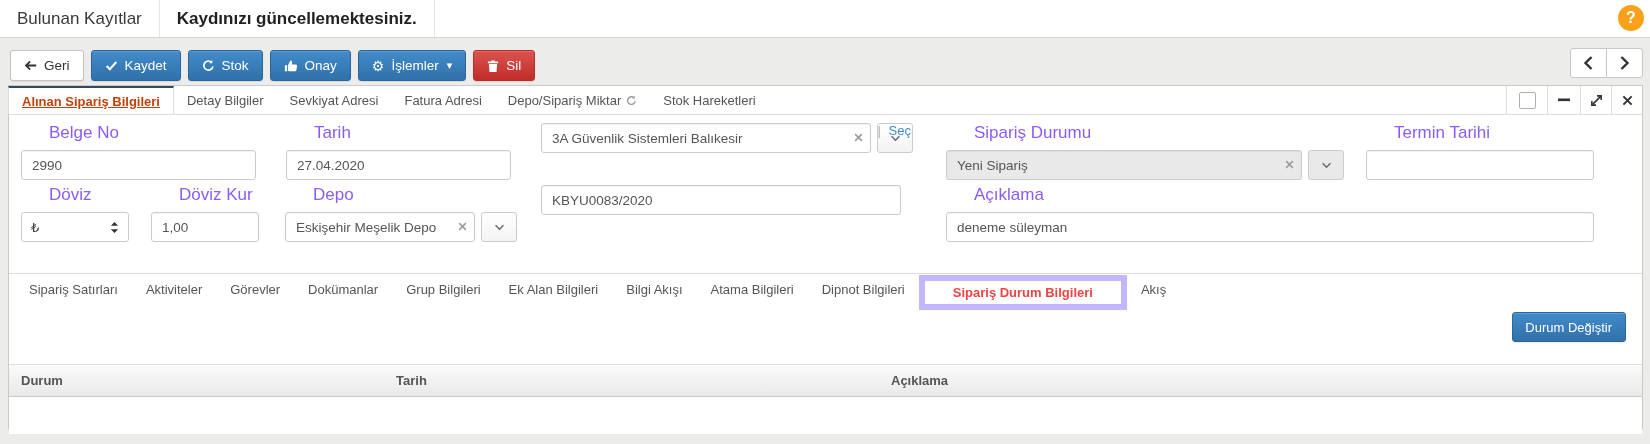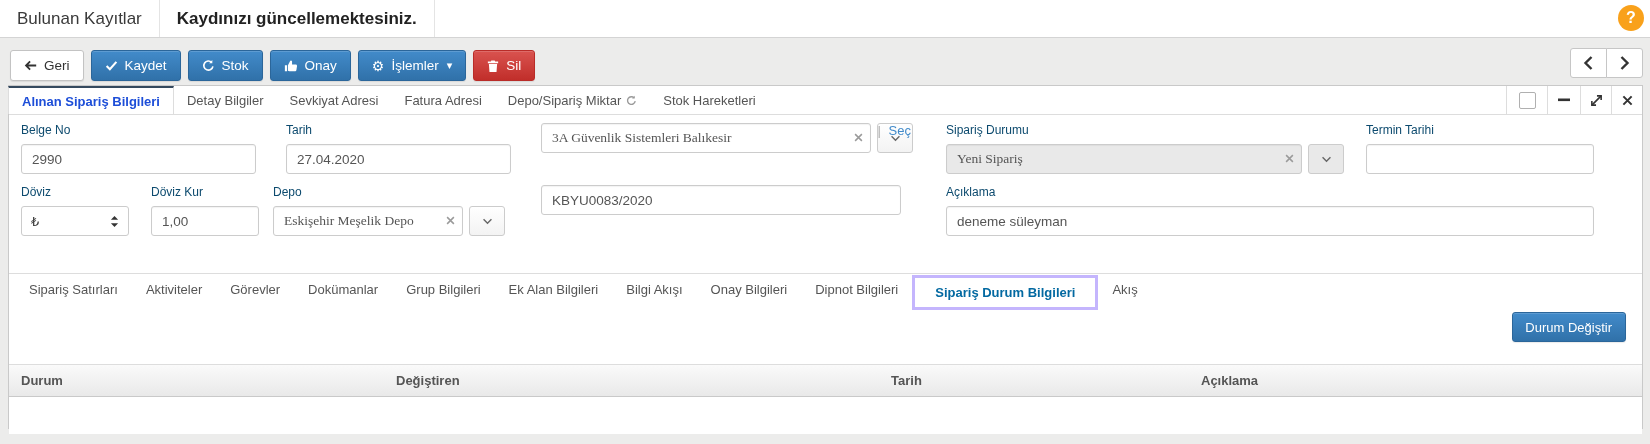--- a/index.html
+++ b/index.html
@@ -36,58 +36,58 @@
     align-items:center;justify-content:center;cursor:pointer;box-sizing:border-box;}
   .nav-btn:first-child{border-radius:3px 0 0 3px;}
   .nav-btn:last-child{border-radius:0 3px 3px 0;margin-left:-1px;}
 
   
   .panel{position:absolute;top:85px;left:8px;width:1635px;height:344px;background:#fff;
     border:1px solid #c9c9c9;box-sizing:border-box;}
   .panel-tabs{height:28px;border-bottom:1px solid #ddd;display:flex;align-items:stretch;}
   .ptab{display:flex;align-items:center;gap:5px;padding:0 13px;font-size:13px;color:#555;
     cursor:pointer;}
-  .ptab.active{font-weight:bold;color:#1d4ed8;border-top:2px solid #34495e;
-    border-right:1px solid #ddd;border-left:1px solid #ddd;margin-left:-1px;background:#fff;}
+  .ptab.active{font-weight:bold;color:#c2410c;border-top:2px solid #34495e;
+    border-right:1px solid #ddd;border-left:1px solid #ddd;margin-left:-1px;background:#fff;text-decoration:underline;}
   .win-controls{margin-left:auto;display:flex;align-items:stretch;}
   .wcell{display:flex;align-items:center;justify-content:center;border-left:1px solid #ddd;
     cursor:pointer;}
   .wcell.c1{width:40px;}.wcell.c2{width:32px;}.wcell.c3{width:30px;}.wcell.c4{width:30px;}
   .square{width:15px;height:15px;border:1px solid #b0b0b0;border-radius:2px;background:#fff;}
 
   
   .form-area{position:relative;height:158px;}
   .fgroup{position:absolute;}
-  .flabel{font-size:12px;color:#0c4a6e;margin-bottom:7px;}
+  .flabel{font-size:17px;color:#8b5cf6;margin-bottom:7px;margin-left:28px;}
   .tinput{width:100%;height:30px;border:1px solid #ccc;border-radius:3px;box-sizing:border-box;
     padding:0 10px;font-size:13.5px;color:#555;font-family:inherit;background:#fff;
     box-shadow:inset 0 1px 1px rgba(0,0,0,.05);}
   .combo{display:flex;align-items:center;}
   .combo-input{position:relative;flex:1;}
-  .combo-input .tinput{padding-right:28px;font-family:Liberation Serif, serif;}
+  .combo-input .tinput{padding-right:28px;}
   .clear-x{position:absolute;right:8px;top:10px;cursor:pointer;}
   .chev-btn{width:36px;height:30px;margin-left:6px;border:1px solid #ccc;border-radius:3px;
     background:linear-gradient(to bottom,#fff,#f3f3f3);display:flex;align-items:center;
     justify-content:center;cursor:pointer;box-sizing:border-box;flex:none;}
   .disabled .tinput{background:#e9e9e9;}
   .disabled .chev-btn{background:#e9e9e9;}
   .links{position:absolute;top:0;right:2px;font-size:13px;}
   .links a{color:#428bca;text-decoration:none;cursor:pointer;}
   .links .sep{color:#aaa;margin:0 4px;}
   .doviz-box{height:30px;border:1px solid #ccc;border-radius:3px;display:flex;align-items:center;
     justify-content:space-between;padding:0 9px;box-sizing:border-box;cursor:pointer;
     font-size:13px;color:#444;background:#fff;}
 
   
   .subtabs{height:30px;border-top:1px solid #ddd;display:flex;
     padding-left:6px;position:relative;}
   .stab{padding:0 14px;font-size:13px;color:#555;cursor:pointer;display:flex;
     align-items:center;height:100%;}
-  .stab.highlighted{font-weight:bold;color:#0369a1;border:3px solid #c4b5fd;height:35px;
-    margin-top:1px;z-index:2;background:#fff;box-sizing:border-box;padding:0 20px;}
+  .stab.highlighted{font-weight:bold;color:#ef4444;border:6px solid #c4b5fd;height:35px;
+    margin-top:1px;z-index:2;background:#fff;box-sizing:border-box;padding:0 28px;}
 
   
   .action-row{height:60px;position:relative;}
   .action-row .btn{position:absolute;right:16px;top:8px;height:30px;font-size:13px;padding-left:12px;}
   .grid-header{height:31px;background:linear-gradient(to bottom,#fafafa,#e9e9e9);
     border-top:1px solid #ddd;border-bottom:1px solid #c9c9c9;display:grid;
     grid-template-columns:375px 495px 310px auto;align-items:center;}
   .gh{font-size:13px;font-weight:bold;color:#555;padding-left:12px;}
   .grid-body{height:37px;background:#fff;}
 </style>
@@ -303,21 +303,21 @@
               </svg>
           </span>
         </div>
       </div>
 
       <div class="fgroup" style="left:142px;top:70px;width:108px;">
         <div class="flabel">Döviz Kur</div>
         <input class="tinput" type="text" value="1,00" style="">
       </div>
 
-      <div class="fgroup" style="left:264px;top:70px;width:232px;">
+      <div class="fgroup" style="left:276px;top:70px;width:232px;">
         <div class="flabel">Depo</div>
         <div class="combo">
           <div class="combo-input">
             <input class="tinput" type="text" value="Eskişehir Meşelik Depo" style="">
             <span class="clear-x icon">
               <svg width="9" height="9" viewBox="0 0 12 12">
                   <path d="M1.5 1.5l9 9M10.5 1.5l-9 9" stroke="#9a9a9a" stroke-width="2"></path>
                 </svg>
             </span>
           </div>
@@ -358,41 +358,40 @@
       <div class="stab">
           <span>Grup Bilgileri</span>
         </div>
       <div class="stab">
           <span>Ek Alan Bilgileri</span>
         </div>
       <div class="stab">
           <span>Bilgi Akışı</span>
         </div>
       <div class="stab">
-          <span>Onay Bilgileri</span>
+          <span>Atama Bilgileri</span>
         </div>
       <div class="stab">
           <span>Dipnot Bilgileri</span>
         </div>
       <div class="stab highlighted">
           <span>Sipariş Durum Bilgileri</span>
         </div>
       <div class="stab">
           <span>Akış</span>
         </div>
     </div>
 
     <div class="action-row">
       <div class="btn btn-primary">
         <span>Durum Değiştir</span>
       </div>
     </div>
 
     <div class="grid-header">
       <div class="gh">Durum</div>
-      <div class="gh">Değiştiren</div>
       <div class="gh">Tarih</div>
       <div class="gh">Açıklama</div>
     </div>
     <div class="grid-body"></div>
 
   </div>
 </div>
 
 </body></html>

